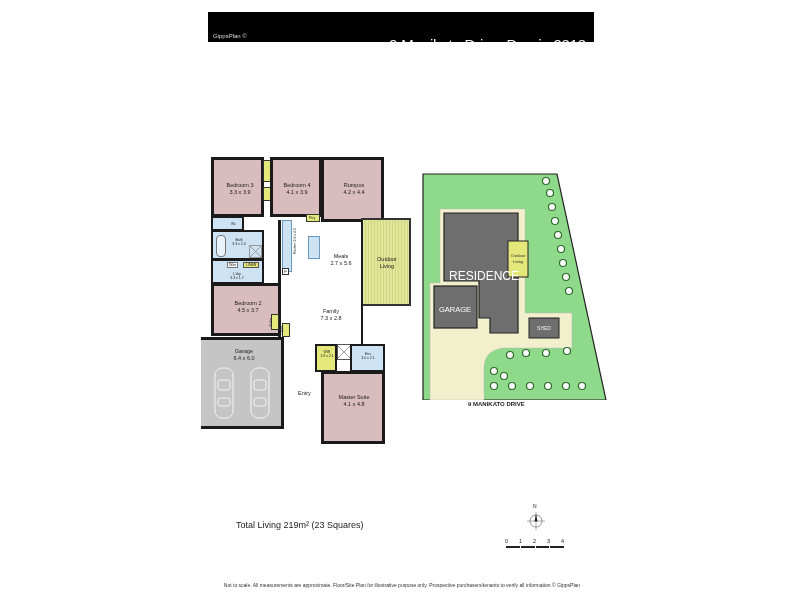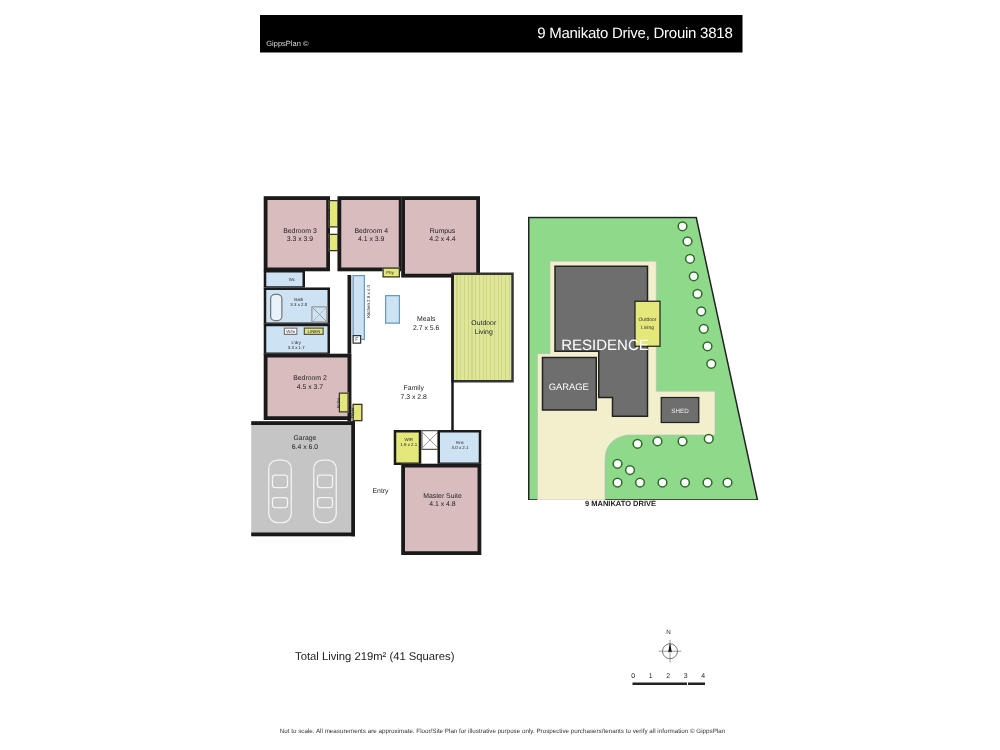--- a/index.html
+++ b/index.html
@@ -3,21 +3,21 @@
 <meta charset="utf-8">
 <style>
   * { box-sizing: border-box; margin: 0; padding: 0; }
   html, body { width: 800px; height: 600px; background: #ffffff; overflow: hidden; }
   body { position: relative; font-family: "Liberation Sans", sans-serif; color: #222; }
   .abs { position: absolute; }
 
   
   #header { left: 208px; top: 12px; width: 386px; height: 30px; background: #000; color: #fff; }
   #header .brand { position: absolute; left: 5px; bottom: 3px; font-size: 6px; color: #ddd; }
-  #header .addr { position: absolute; right: 8px; top: 7px; font-size: 12px; letter-spacing: -0.2px; }
+  #header .addr { position: absolute; right: 8px; top: 24px; font-size: 15px; letter-spacing: -0.2px; }
 
   
   .room { position: absolute; border: 3px solid #1a1a1a; }
   .pink { background: #d9bcbd; }
   .blue { background: #cde3f3; }
   .yellow { background: #e4e87a; }
   .grey { background: #c5c5c5; }
   .label { position: absolute; font-size: 5.5px; text-align: center; line-height: 1.25; color: #222; white-space: nowrap; }
   .label .dim { display: block; }
   .small-label { font-size: 3.5px; }
@@ -222,21 +222,21 @@
     </g>
     <text x="62" y="107" font-family="Liberation Sans, sans-serif" font-size="12" fill="#fff" text-anchor="middle">RESIDENCE</text>
     <text x="33" y="139" font-family="Liberation Sans, sans-serif" font-size="7.5" fill="#fff" text-anchor="middle">GARAGE</text>
     <text x="96" y="84" font-family="Liberation Sans, sans-serif" font-size="4" fill="#333" text-anchor="middle">Outdoor</text>
     <text x="96" y="90" font-family="Liberation Sans, sans-serif" font-size="4" fill="#333" text-anchor="middle">Living</text>
     <text x="122" y="157" font-family="Liberation Sans, sans-serif" font-size="5" fill="#eee" text-anchor="middle">SHED</text>
   </svg>
 </div>
 <div id="site-caption" class="abs">9 MANIKATO DRIVE</div>
 
-<div id="total" class="abs">Total Living 219m² (41 Squares)</div>
+<div id="total" class="abs">Total Living 219m² (23 Squares)</div>
 
 <div class="abs" style="left:523px;top:503px;width:26px;height:34px;">
   <span class="abs" style="left:10px;top:0;font-size:5px;">N</span>
   <svg class="abs" style="left:2px;top:7px;" width="22" height="22">
     <circle cx="11" cy="11" r="6" fill="none" stroke="#777" stroke-width="0.8"></circle>
     <line x1="2" y1="11" x2="20" y2="11" stroke="#777" stroke-width="0.6"></line>
     <line x1="11" y1="2" x2="11" y2="20" stroke="#777" stroke-width="0.6"></line>
     <polygon points="11,4 12.5,12 11,11 9.5,12" fill="#111"></polygon>
   </svg>
 </div>

